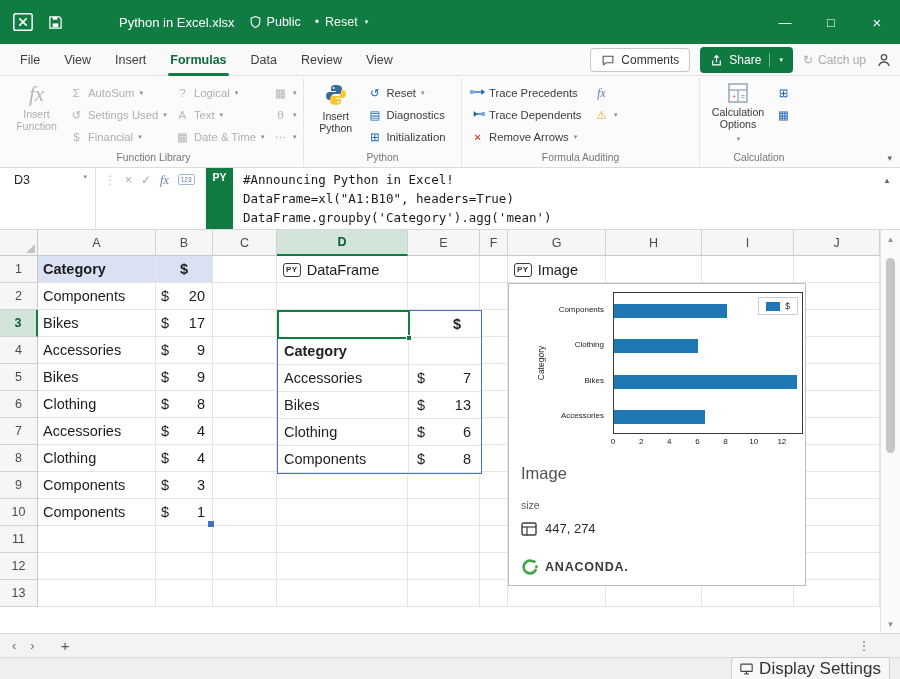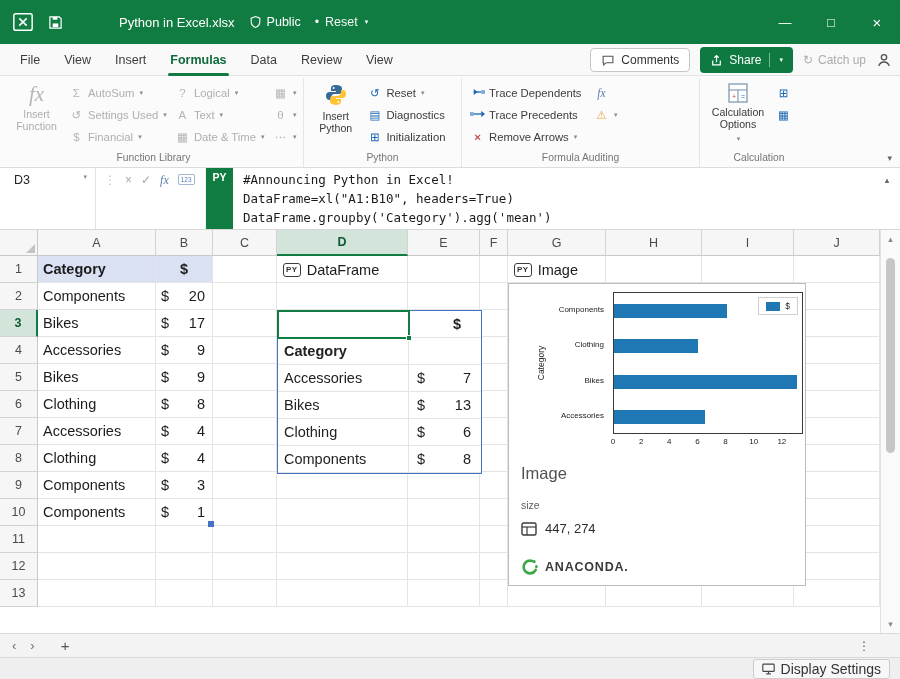--- a/index.html
+++ b/index.html
@@ -117,21 +117,21 @@
 
 
 .sheetbar{height:24px;background:#F3F3F3;border-top:1px solid #D9D9D9;display:flex;align-items:center;position:relative;}
 .tab-arrows{display:flex;gap:14px;padding:0 12px;color:#6d6d6d;font-size:13px;}
 .sheettab{height:24px;background:#fff;display:flex;align-items:center;padding:0 14px;font-size:12px;font-weight:700;color:#0E6E3C;border-bottom:2px solid #107C41;border-right:1px solid #E0E0E0;border-left:1px solid #E0E0E0;}
 .addsheet{margin-left:14px;color:#555;font-size:15px;}
 .tab-more{margin-left:auto;margin-right:30px;color:#555;font-size:12px;}
 
 
 .statusbar{height:22px;background:#EFEFEF;border-top:1px solid #D9D9D9;display:flex;align-items:center;justify-content:flex-end;padding-right:10px;}
-.disp{display:flex;align-items:center;gap:6px;font-size:14px;color:#333;border:1px solid #CDCDCD;border-radius:3px;background:#F7F7F7;padding:1px 8px;}
+.disp{display:flex;align-items:center;gap:6px;font-size:17px;color:#333;border:1px solid #CDCDCD;border-radius:3px;background:#F7F7F7;padding:1px 8px;}
 </style>
 </head>
 <body>
 
 <div class="titlebar">
   <div class="tb-left">
     <span style="display:flex;">
       <svg width="22" height="22" viewBox="0 0 24 24">
           <rect x="2" y="3" width="20" height="18" rx="2" fill="none" stroke="#fff" stroke-width="1.6"></rect>
           <path d="M8 8l8 8M16 8l-8 8" stroke="#fff" stroke-width="1.8"></path>
@@ -302,33 +302,33 @@
     </div>
     <div class="rg-caption">Python</div>
   </div>
 
 
   <div class="rgroup" style="width:238px;">
     <div class="rg-content">
       <div class="smallcol" style="width:122px;">
         <div class="sitem">
           <span class="ricon"><svg width="15" height="10" viewBox="0 0 16 10">
+                <rect x="0" y="3" width="4" height="4" fill="#7EA8D8"></rect>
+                <line x1="4" y1="5" x2="12" y2="5" stroke="#1866B4" stroke-width="1.4"></line>
+                <path d="M12 1.8L16 5l-4 3.2z" fill="#1866B4"></path>
+              </svg></span>
+          <span>Trace Precedents</span>
+        </div>
+        <div class="sitem">
+          <span class="ricon"><svg width="15" height="10" viewBox="0 0 16 10">
                 <rect x="12" y="3" width="4" height="4" fill="#7EA8D8"></rect>
                 <line x1="4" y1="5" x2="12" y2="5" stroke="#1866B4" stroke-width="1.4"></line>
                 <path d="M4 1.8L0 5l4 3.2z" fill="#1866B4" transform="translate(4,0) scale(-1,1) translate(-4,0)"></path>
               </svg></span>
           <span>Trace Dependents</span>
-        </div>
-        <div class="sitem">
-          <span class="ricon"><svg width="15" height="10" viewBox="0 0 16 10">
-                <rect x="0" y="3" width="4" height="4" fill="#7EA8D8"></rect>
-                <line x1="4" y1="5" x2="12" y2="5" stroke="#1866B4" stroke-width="1.4"></line>
-                <path d="M12 1.8L16 5l-4 3.2z" fill="#1866B4"></path>
-              </svg></span>
-          <span>Trace Precedents</span>
         </div>
         <div class="sitem">
           <span class="ricon" style="color:#C0504D;font-weight:700;">×</span>
           <span>Remove Arrows</span>
           <span class="chev">▾</span>
         </div>
       </div>
       <div class="smallcol" style="width:30px;">
         <div class="sitem">
             <span class="ricon" style="color:#5A7FAE;font-style:italic;font-family:'Liberation Serif',serif;">fx</span>

